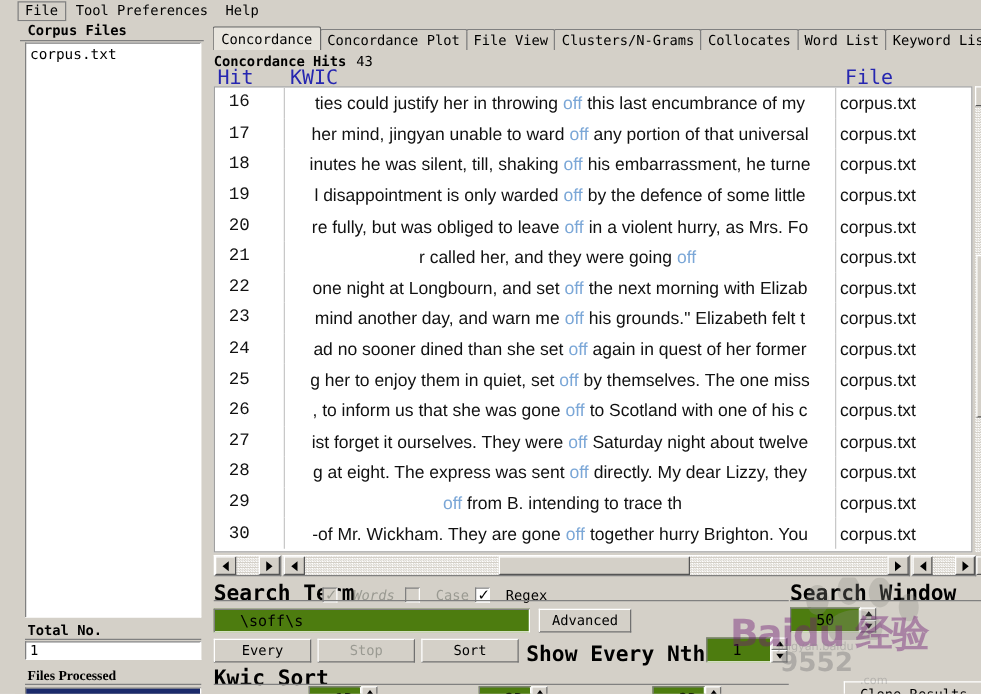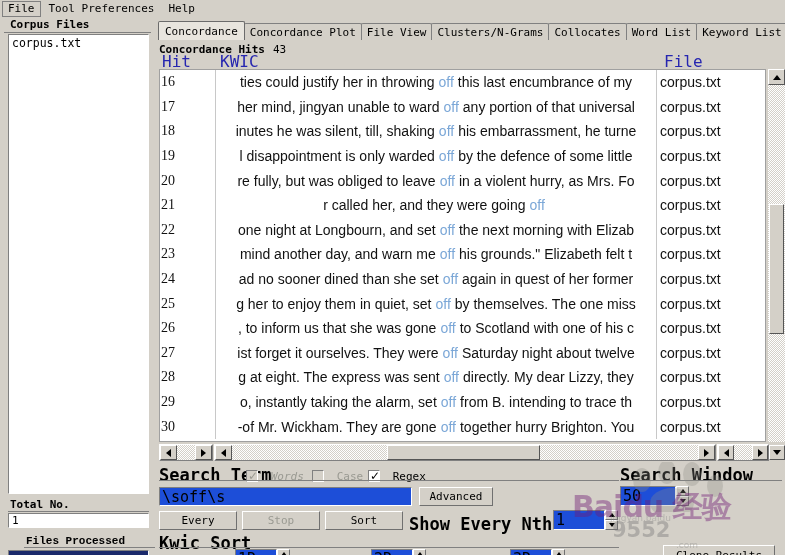--- a/index.html
+++ b/index.html
@@ -7,20 +7,21 @@
     margin: 0; padding: 0;
     width: 785px; height: 555px;
     overflow: hidden;
     background: #d4d0c8;
     font-family: "DejaVu Sans Mono", monospace;
   }
   #app {
     position: relative;
     width: 636px; height: 555px;
     background: #d4d0c8;
+    margin-left: 12px;
   }
 
   
   .menubar {
     position: absolute; left: 0; top: 0; width: 785px; height: 17px;
     background: #d4d0c8;
     display: flex; align-items: center;
     font-family: "DejaVu Sans Mono", monospace;
     font-size: 11px;
     color: #000;
@@ -76,22 +77,22 @@
   .total-box {
     position: absolute; left: 8px; top: 496px; width: 141px; height: 15px;
     background: #fff;
     border: 1px solid #808080;
     border-right-color: #fff; border-bottom-color: #fff;
     font-family: "DejaVu Sans Mono", monospace;
     font-size: 11px; color: #000;
     padding-left: 3px; line-height: 13px;
   }
   .files-title {
-    position: absolute; left: 24px; top: 518px; width: 141px;
-    font-family: Liberation Mono, monospace;
+    position: absolute; left: 8px; top: 518px; width: 141px;
+    font-family: Liberation Serif, serif;
     font-weight: bold; font-size: 11px; color: #000;
     border-bottom: 1px solid #808080;
     padding-left: 2px;
   }
   .progress-outer {
     position: absolute; left: 8px; top: 533px; width: 141px; height: 15px;
     background: #d4d0c8;
     border: 1px solid #808080;
     border-right-color: #fff; border-bottom-color: #fff;
   }
@@ -167,25 +168,25 @@
     height: 24.6px;
     display: flex;
     align-items: center;
     font-family: "Liberation Sans", sans-serif;
     font-size: 14px;
     color: #111;
     white-space: nowrap;
   }
   .c-hit {
     width: 56px; min-width: 56px;
-    padding-left: 1px;
+    padding-left: 11px;
     border-right: 1px solid #c8c8c8;
     height: 100%;
     display: flex; align-items: center;
-    font-family: Liberation Serif, serif;
+    font-family: Liberation Mono, monospace;
     font-size: 14px;
   }
   .c-kwic {
     width: 441px; min-width: 441px;
     height: 100%;
     border-right: 1px solid #c8c8c8;
     display: flex; align-items: center; justify-content: center;
     overflow: hidden;
     padding: 0 2px;
   }
@@ -261,26 +262,26 @@
   }
   .cb.dis { background: #d4d0c8; }
   .cb .tick {
     position: absolute; left: 1px; top: 0px;
     font-size: 12px; line-height: 11px; color: #000;
     font-family: "DejaVu Sans", sans-serif;
   }
   .cb.dis .tick { color: #9a9a92; }
 
   .txtin {
-    background: #1d4ed8;
+    background: #4d7c0f;
     border: 1px solid #808080;
     border-right-color: #fff; border-bottom-color: #fff;
     font-family: "DejaVu Sans Mono", monospace;
-    font-size: 15px; color: #000;
-    padding-left: 2px;
+    font-size: 12px; color: #000;
+    padding-left: 20px;
     display: flex; align-items: center;
   }
   .btn {
     background: #d4d0c8;
     border: 1px solid #fff;
     border-right-color: #707070; border-bottom-color: #707070;
     font-family: "DejaVu Sans Mono", monospace;
     font-size: 11px; color: #000;
     display: flex; align-items: center; justify-content: center;
     text-align: center;
@@ -528,21 +529,20 @@
                 <span class="kwic-node" style="color: rgb(123, 167, 215);">off</span>
                 <span class="kwic-right">directly. My dear Lizzy, they</span>
               </div>
             </div>
             <div class="c-file">corpus.txt</div>
           </div>
           <div class="row">
             <div class="c-hit">29</div>
             <div class="c-kwic">
               <div class="kwic-inner">
-                <span class="kwic-left">o, instantly taking the alarm, set</span>
                 <span class="kwic-node" style="color: rgb(123, 167, 215);">off</span>
                 <span class="kwic-right">from B. intending to trace th</span>
               </div>
             </div>
             <div class="c-file">corpus.txt</div>
           </div>
           <div class="row">
             <div class="c-hit">30</div>
             <div class="c-kwic">
               <div class="kwic-inner">

